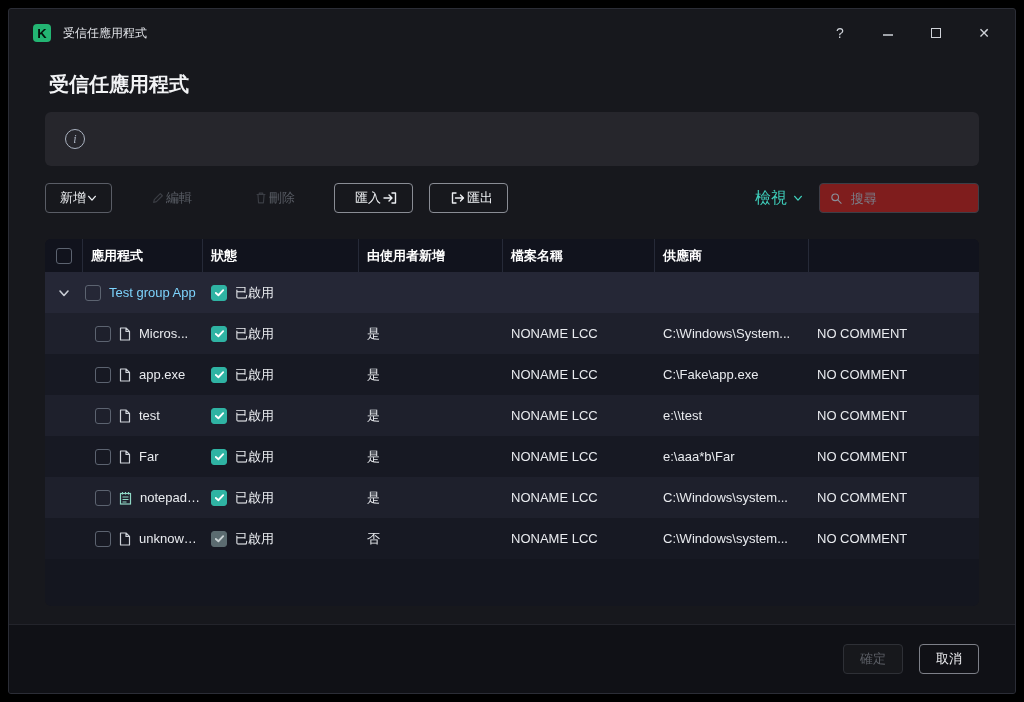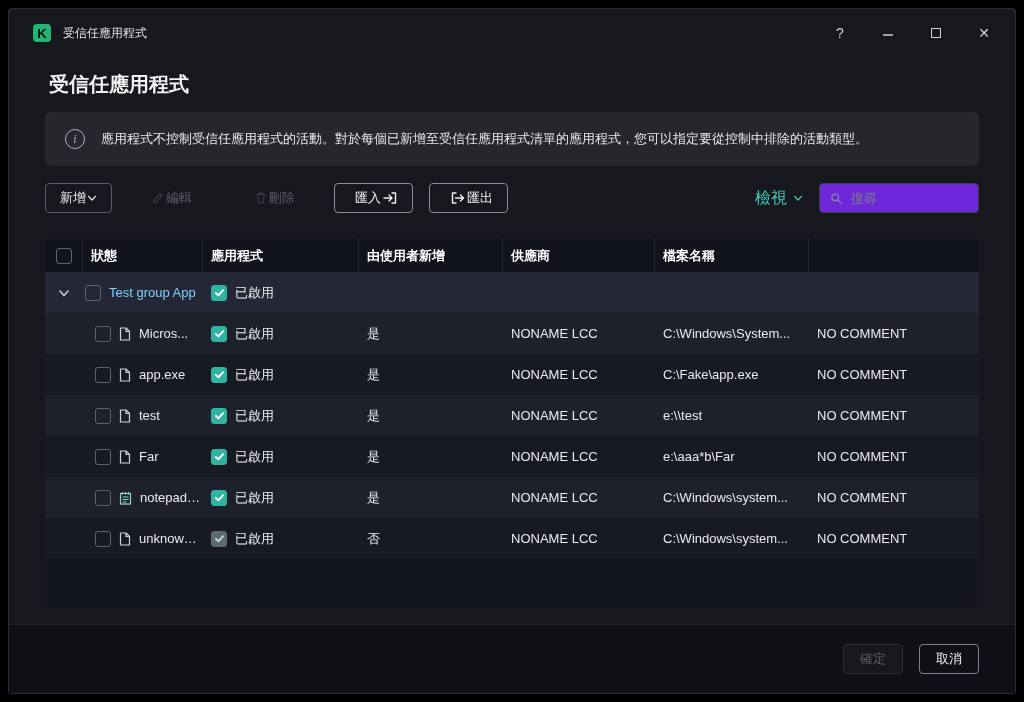--- a/index.html
+++ b/index.html
@@ -23,21 +23,21 @@
   .banner-text { font-size:13px; color:#e6e8ec; line-height:1.5; }
 
   
   .toolbar { margin:16px 36px 0 36px; display:flex; align-items:center; flex:0 0 auto; height:32px; }
   .btn { height:30px; display:inline-flex; align-items:center; gap:1px; padding:0 14px; border-radius:4px; font-size:13px; color:#eef0f3; background:transparent; border:1px solid #5a5d66; cursor:pointer; }
   .btn.bright { border-color:#8a8d95;padding-left:20px; }
   .btn.disabled { border-color:transparent; color:#585c64; cursor:default; }
   .btn.disabled svg { opacity:.55; }
   .mr24 { margin-right:24px; } .mr32 { margin-right:32px; } .mr16 { margin-right:16px; }
   .view-link { margin-left:auto; display:flex; align-items:center; gap:6px; color:#3fd0bd; font-size:16px; cursor:pointer; margin-right:16px; }
-  .search { width:160px; height:30px; background:#6d28d9; border:1px solid #3c3e47; border-radius:4px; display:flex; align-items:center; padding:0 10px; gap:8px; }
+  .search { width:160px; height:30px; background:#7f1d1d; border:1px solid #3c3e47; border-radius:4px; display:flex; align-items:center; padding:0 10px; gap:8px; }
   .search input { background:transparent; border:none; outline:none; color:#d9dbe0; font-size:13px; width:100%; font-family:inherit; }
   .search input::placeholder { color:#7a7e89; }
 
   
   .table { margin:25px 36px 0 36px; height:367px; border-radius:6px; overflow:hidden; background:#14161f; flex:0 0 auto; display:flex; flex-direction:column; }
   .thead, .trow { display:grid; grid-template-columns:38px 120px 156px 144px 152px 154px 150px 1fr; align-items:center; }
   .thead { height:33px; background:#11131d; font-weight:700; font-size:13px; color:#fff; flex:0 0 auto; }
   .thead .hcell { height:100%; display:flex; align-items:center; padding-left:8px; border-right:1px solid #262a38; }
   .thead .hcell:last-child { border-right:none; }
   .thead .hc0 { justify-content:center; padding-left:0; }
@@ -83,21 +83,20 @@
           <span class="max-box"></span>
         </div>
       <div class="tb-btn">✕</div>
     </div>
   </div>
 
   <div class="page-title">受信任應用程式</div>
 
   <div class="banner">
     <div class="info-ic">i</div>
-    <div class="banner-text">應用程式不控制受信任應用程式的活動。對於每個已新增至受信任應用程式清單的應用程式，您可以指定要從控制中排除的活動類型。</div>
   </div>
 
   <div class="toolbar">
     <button class="btn mr24">
       <span>新增</span>
       <svg width="10" height="10" viewBox="0 0 12 12">
           <polyline points="2,4 6,8.5 10,4" fill="none" stroke="#eef0f3" stroke-width="1.6" stroke-linecap="round" stroke-linejoin="round"></polyline>
         </svg>
     </button>
     <button class="btn disabled mr32">
@@ -137,25 +136,25 @@
         </svg>
       <input type="text" placeholder="搜尋" style="">
     </div>
   </div>
 
   <div class="table">
     <div class="thead">
       <div class="hcell hc0">
           <span class="cb"></span>
         </div>
+      <div class="hcell">應用程式</div>
       <div class="hcell">狀態</div>
-      <div class="hcell">應用程式</div>
       <div class="hcell">由使用者新增</div>
+      <div class="hcell">檔案名稱</div>
       <div class="hcell">供應商</div>
-      <div class="hcell">檔案名稱</div>
       <div class="hcell"></div>
     </div>
 
     <div class="trow row-group">
       <div class="cell c-center">
         <span class="chev">
           <svg width="12" height="12" viewBox="0 0 12 12">
               <polyline points="2,4 6,8.5 10,4" fill="none" stroke="#c8ccd4" stroke-width="1.6" stroke-linecap="round" stroke-linejoin="round"></polyline>
             </svg>
         </span>

